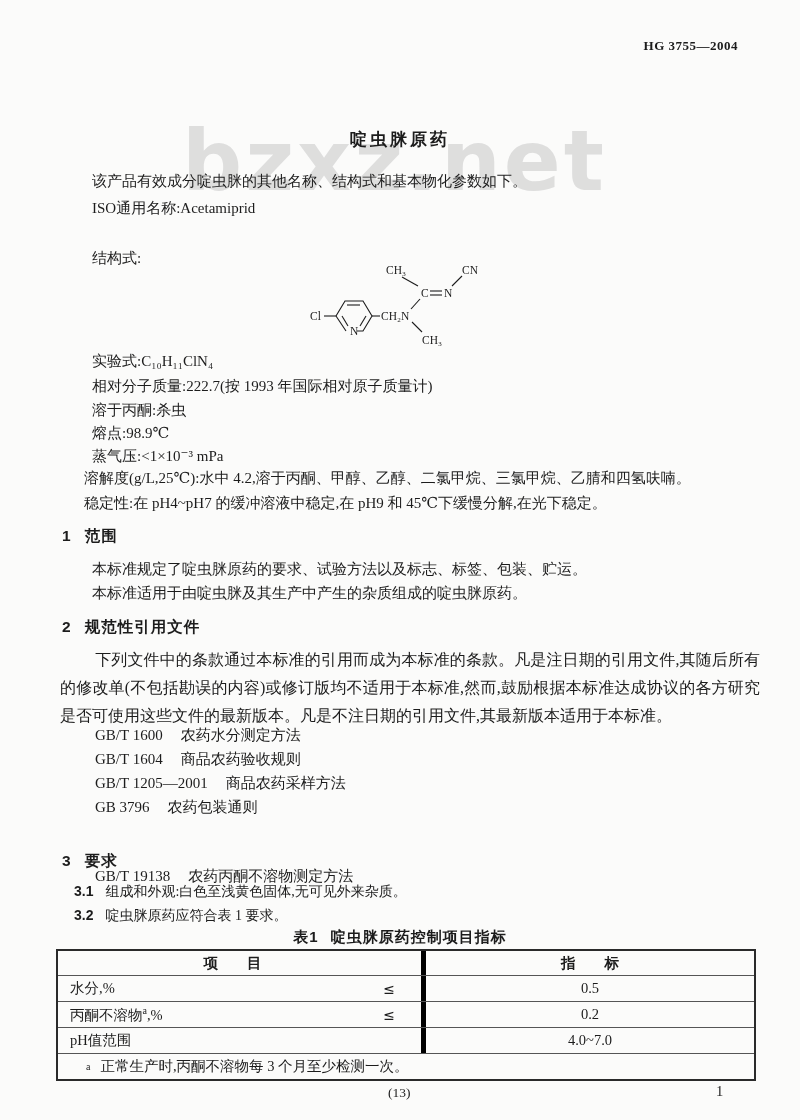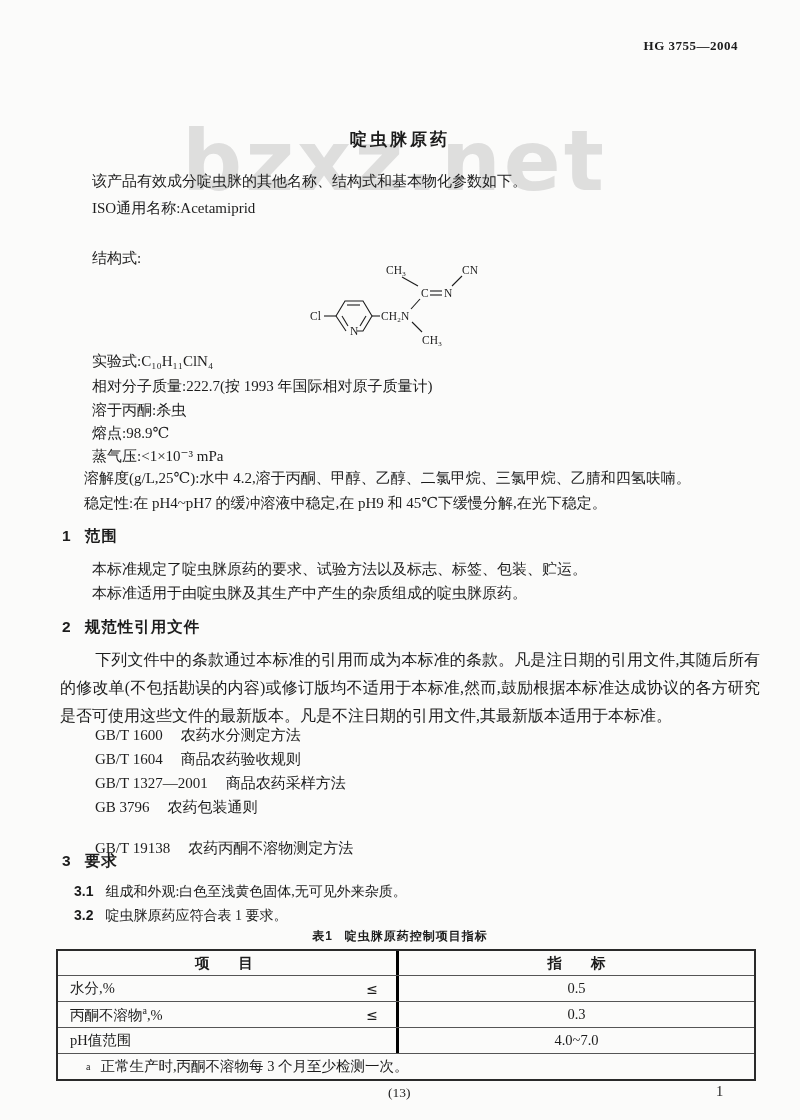--- a/index.html
+++ b/index.html
@@ -46,34 +46,34 @@
     position:absolute; left:60px; width:700px;
     font-size:16px; line-height:28px; text-indent:2.2em;
     text-align:justify;
   }
   .ref-line { position:absolute; left:95px; font-size:15px; white-space:nowrap; }
   .ref-line .ref-title { margin-left:18px; }
   .clause { position:absolute; left:74px; font-size:14px; white-space:nowrap; }
   .clause .cno { font-family:"Liberation Sans","DejaVu Sans",sans-serif; font-weight:bold; margin-right:12px; }
   .tbl-caption {
     position:absolute; top:928px; left:0; width:100%;
-    text-align:center; font-size:12px; font-weight:bold;
+    text-align:center; font-size:15px; font-weight:bold;
     font-family:"Liberation Sans","DejaVu Sans",sans-serif;
     letter-spacing:1px;
   }
   .tbl-caption .cap-no { margin-right:12px; }
   .table1 {
     position:absolute; top:949px; left:56px; width:700px;
     border:2px solid #2a2a2a; font-size:14.5px;
     background:#fbfbfa;
   }
   .t-row { display:flex; border-top:1px solid #555; }
   .t-row:first-child { border-top:none; }
-  .t-c1 { width:341px; border-right:3px solid #000000;
-          display:flex; align-items:center; padding:0 18px 0 12px; height:25px; }
+  .t-c1 { width:368px; border-right:5px solid #000000;
+          display:flex; align-items:center; padding:0 26px 0 12px; height:25px; }
   .t-c2 { flex:1; display:flex; align-items:center; justify-content:center; height:25px; }
   .t-head .t-c1, .t-head .t-c2 { justify-content:center; font-weight:bold; height:24px; }
   .t-op { margin-left:auto; font-family:"DejaVu Sans",sans-serif; font-size:14px; }
   .t-foot { border-top:1px solid #555; padding:3px 10px 4px 28px; height:26px;
             display:flex; align-items:center; }
   .t-foot sup { font-size:10px; margin-right:10px; }
   .row-label sup { font-size:10px; }
   .footer-center { position:absolute; top:1085px; left:388px; font-size:13.5px; }
   .footer-page { position:absolute; top:1083px; left:716px; font-size:14.5px; }
   .struct { position:absolute; top:256px; left:294px; width:200px; height:98px; }
@@ -156,26 +156,26 @@
     </div>
     <div class="para" style="top:646px">下列文件中的条款通过本标准的引用而成为本标准的条款。凡是注日期的引用文件,其随后所有的修改单(不包括勘误的内容)或修订版均不适用于本标准,然而,鼓励根据本标准达成协议的各方研究是否可使用这些文件的最新版本。凡是不注日期的引用文件,其最新版本适用于本标准。</div>
 
     <div class="ref-line" style="top:726px">
       <span>GB/T 1600</span><span class="ref-title">农药水分测定方法</span>
     </div>
     <div class="ref-line" style="top:750px">
       <span>GB/T 1604</span><span class="ref-title">商品农药验收规则</span>
     </div>
     <div class="ref-line" style="top:774px">
-      <span>GB/T 1327—2001</span><span class="ref-title">商品农药采样方法</span>
+      <span>GB/T 1205—2001</span><span class="ref-title">商品农药采样方法</span>
     </div>
     <div class="ref-line" style="top:798px">
       <span>GB 3796</span><span class="ref-title">农药包装通则</span>
     </div>
-    <div class="ref-line" style="top:839px">
+    <div class="ref-line" style="top:867px">
       <span>GB/T 19138</span><span class="ref-title">农药丙酮不溶物测定方法</span>
     </div>
 
     <div class="sec-head" style="top:851px">
       <span class="no">3</span><span>要求</span>
     </div>
     <div class="clause" style="top:883px">
       <span class="cno">3.1</span><span>组成和外观:白色至浅黄色固体,无可见外来杂质。</span>
     </div>
     <div class="clause" style="top:907px">
@@ -196,21 +196,21 @@
             <span class="row-label">水分,%</span>
             <span class="t-op">≤</span>
           </div>
         <div class="t-c2">0.5</div>
       </div>
       <div class="t-row">
         <div class="t-c1">
           <span class="row-label"><span>丙酮不溶物</span><sup>a</sup><span>,%</span></span>
           <span class="t-op">≤</span>
         </div>
-        <div class="t-c2">0.3</div>
+        <div class="t-c2">0.2</div>
       </div>
       <div class="t-row">
         <div class="t-c1">
             <span class="row-label">pH值范围</span>
             <span class="t-op"></span>
           </div>
         <div class="t-c2">4.0~7.0</div>
       </div>
       <div class="t-foot">
         <sup>a</sup>

